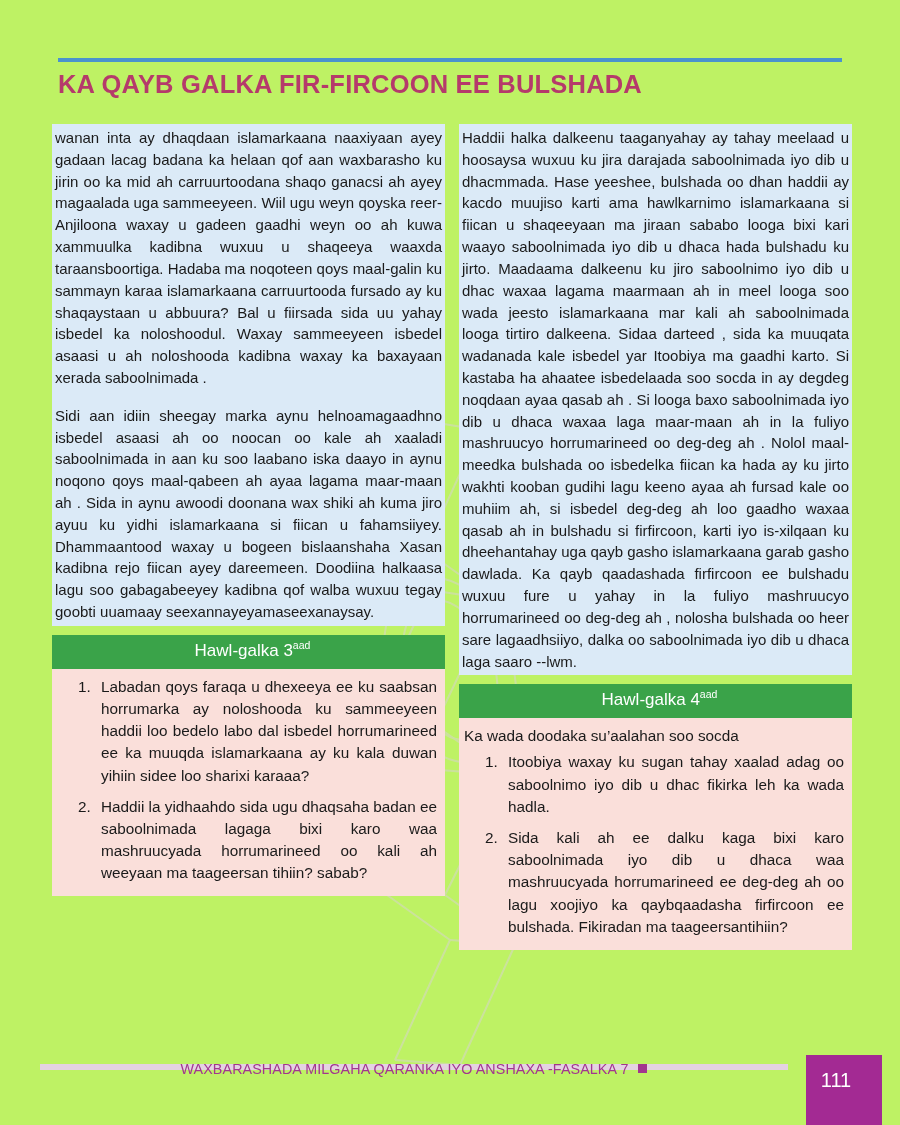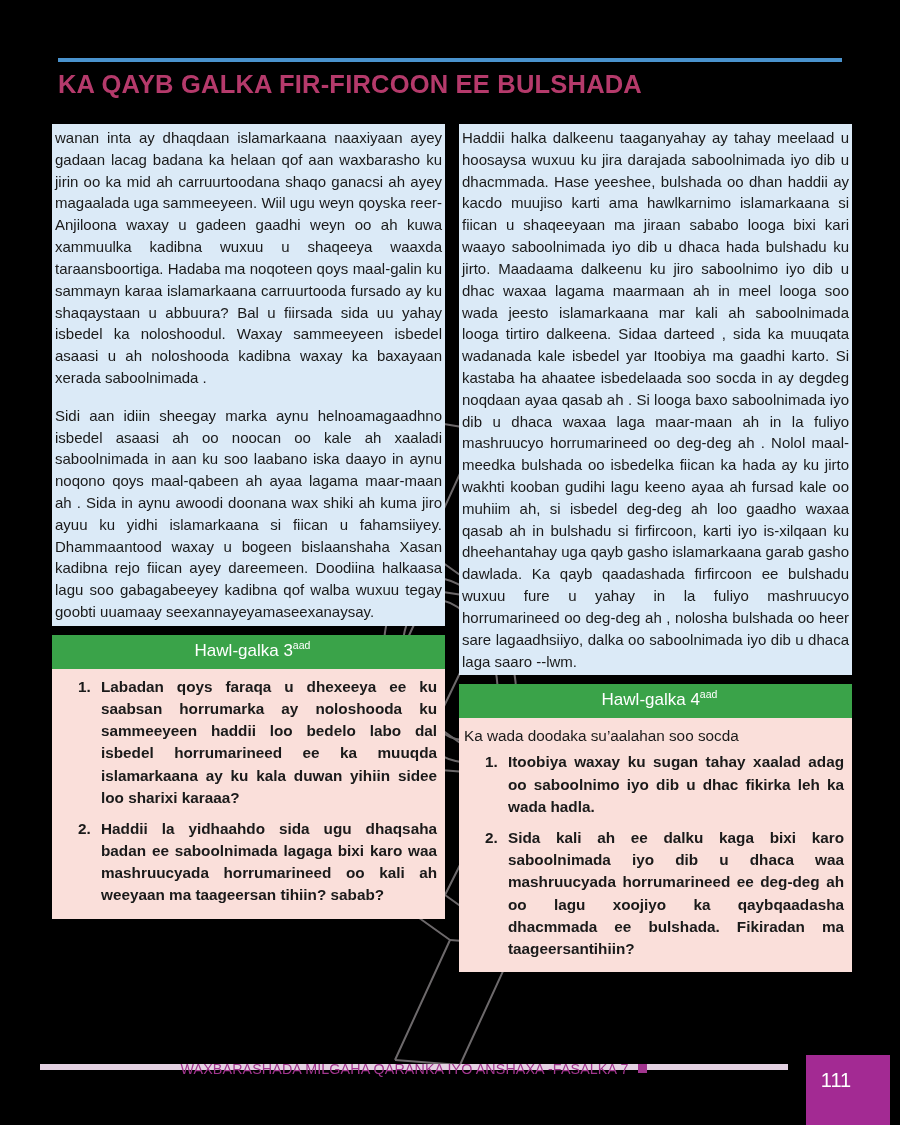--- a/index.html
+++ b/index.html
@@ -14,21 +14,21 @@
     font-family: "Liberation Sans", sans-serif;
     overflow: hidden;
     position: relative;
   }
 
   .page {
     position: absolute;
     inset: 0;
     width: 900px;
     height: 1125px;
-    background: #000000;
+    background: #bef264;
   }
 
   
   .watermark {
     position: absolute;
     left: 300px;
     top: 420px;
     width: 340px;
     height: 700px;
     pointer-events: none;
@@ -120,21 +120,20 @@
     box-sizing: border-box;
   }
   .activity-body .intro {
     margin: 0 0 4px 0;
     text-align: justify;
   }
   .activity-body ol {
     margin: 0;
     padding-left: 38px;
     list-style-position: outside;
-    font-weight: bold;
   }
   .activity-body ol li {
     margin-bottom: 9px;
     text-align: justify;
     padding-left: 6px;
   }
   .activity-body ol li:last-child { margin-bottom: 0; }
 
   .gap-sm { height: 9px; }
 
@@ -165,21 +164,21 @@
     width: 9px;
     height: 9px;
     background: #a2368f;
     margin-left: 10px;
     vertical-align: 1px;
   }
   .page-number-box {
     position: absolute;
     left: 806px;
     top: 1055px;
-    width: 84px;
+    width: 76px;
     height: 70px;
     background: #a32a93;
     z-index: 3;
   }
   .page-number-box span {
     position: absolute;
     left: 0;
     top: 14px;
     width: 60px;
     text-align: center;
@@ -232,21 +231,21 @@
         <p>Haddii halka dalkeenu taaganyahay ay  tahay meelaad u hoosaysa wuxuu ku jira darajada saboolnimada iyo dib u dhacmmada. Hase yeeshee, bulshada oo dhan haddii ay kacdo muujiso karti ama hawlkarnimo islamarkaana si fiican u shaqeeyaan ma jiraan sababo looga bixi kari waayo saboolnimada iyo dib u dhaca hada bulshadu ku jirto. Maadaama dalkeenu ku jiro saboolnimo iyo dib u dhac waxaa lagama maarmaan ah in meel looga soo wada jeesto islamarkaana mar kali ah saboolnimada looga tirtiro dalkeena. Sidaa darteed , sida ka muuqata wadanada kale isbedel yar Itoobiya ma gaadhi karto. Si kastaba ha ahaatee isbedelaada soo socda in ay degdeg noqdaan ayaa qasab ah . Si looga baxo saboolnimada iyo dib u dhaca waxaa laga maar-maan ah in la fuliyo mashruucyo horrumarineed oo deg-deg ah . Nolol maal-meedka bulshada oo isbedelka fiican ka hada ay ku jirto wakhti kooban gudihi lagu keeno ayaa ah fursad kale oo muhiim ah, si isbedel deg-deg ah loo gaadho waxaa qasab ah in bulshadu si firfircoon, karti iyo is-xilqaan ku dheehantahay uga qayb gasho islamarkaana garab gasho dawlada. Ka qayb qaadashada   firfircoon ee bulshadu wuxuu fure u yahay in la fuliyo mashruucyo horrumarineed oo deg-deg ah , nolosha bulshada oo heer sare lagaadhsiiyo, dalka oo saboolnimada iyo  dib u dhaca laga saaro --lwm.</p>
       </div>
       <div class="gap-sm"></div>
       <div class="activity-banner">
         <span>Hawl-galka 4</span><sup>aad</sup>
       </div>
       <div class="activity-body">
         <p class="intro">Ka  wada doodaka su’aalahan soo socda</p>
         <ol>
           <li>Itoobiya waxay ku sugan tahay xaalad adag oo saboolnimo iyo dib u dhac fikirka leh ka wada hadla.</li>
-          <li>Sida kali ah ee dalku kaga bixi karo saboolnimada iyo dib u dhaca waa mashruucyada horrumarineed ee deg-deg ah oo lagu xoojiyo ka qaybqaadasha dhacmmada ee bulshada. Fikiradan ma taageersantihiin?</li>
+          <li>Sida kali ah ee dalku kaga bixi karo saboolnimada iyo dib u dhaca waa mashruucyada horrumarineed ee deg-deg ah oo lagu xoojiyo ka qaybqaadasha firfircoon ee bulshada. Fikiradan ma taageersantihiin?</li>
         </ol>
       </div>
     </div>
 
   </div>
 
   <div class="footer-rule"></div>
   <div class="footer-text"><span>WAXBARASHADA MILGAHA QARANKA IYO ANSHAXA -FASALKA  7</span><span class="footer-square"></span></div>
   <div class="page-number-box">
     <span>111</span>

